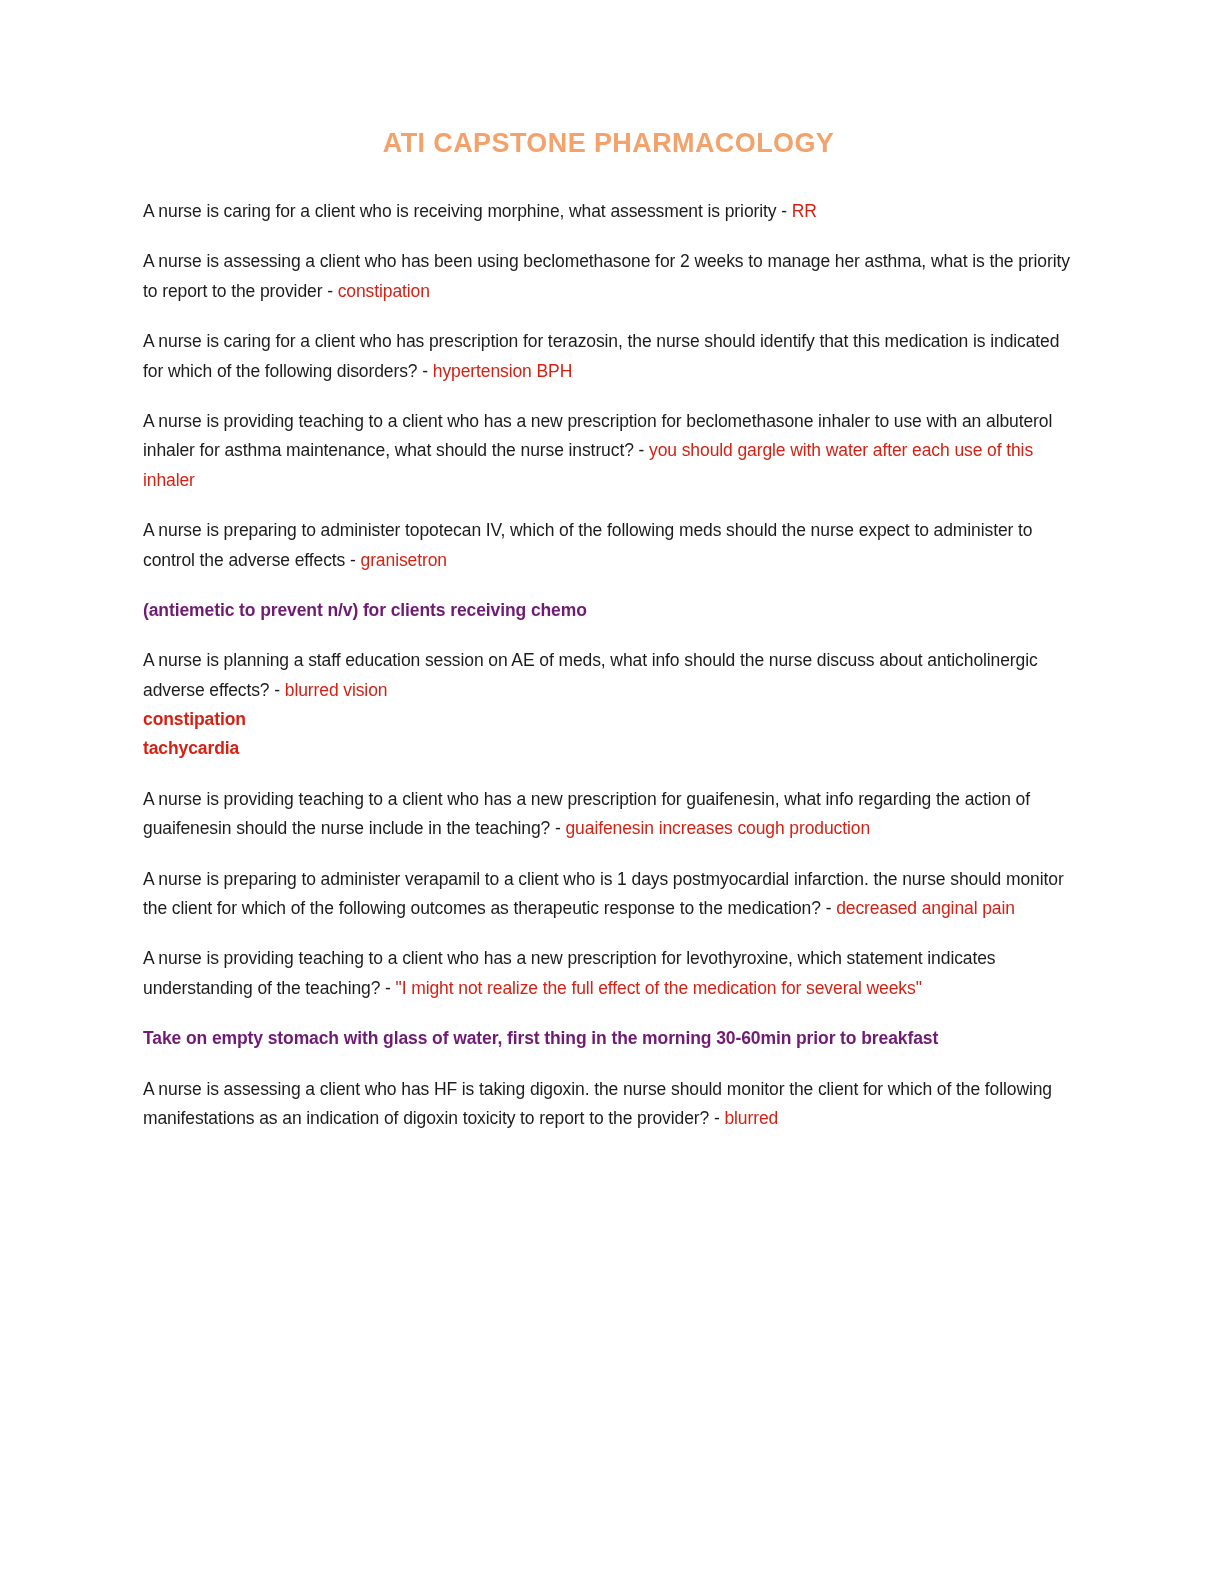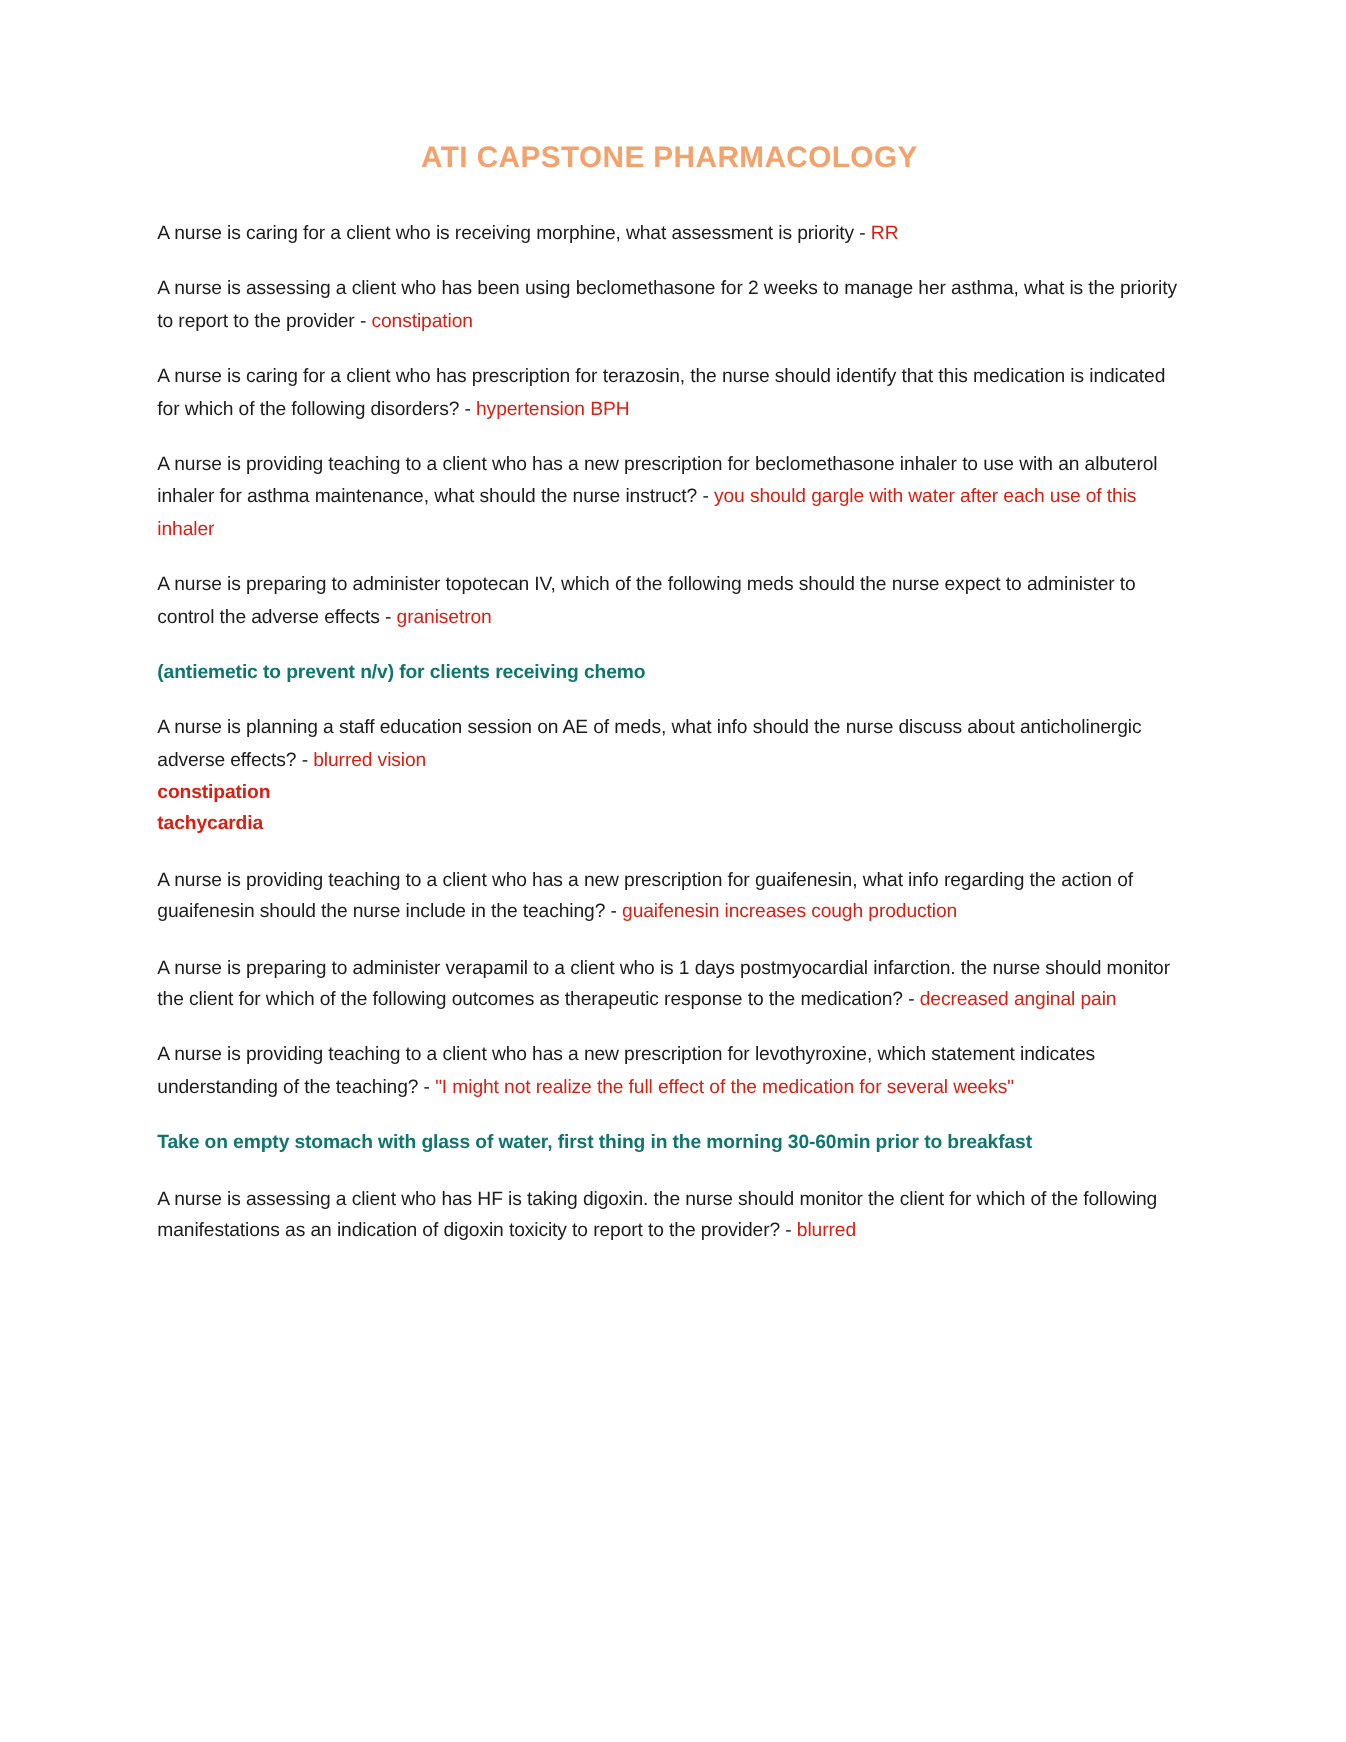--- a/index.html
+++ b/index.html
@@ -40,21 +40,21 @@
   .qa-block:last-child {
     margin-bottom: 0;
   }
   .ans {
     color: #d81f12;
     font-weight: normal;
   }
   .note {
     font-size: 17.5px;
     line-height: 1.68;
-    color: #0f766e;
+    color: #701a75;
     font-weight: bold;
     margin-bottom: 21px;
     letter-spacing: -0.1px;
   }
   .extra-line {
     color: #d81f12;
     font-weight: bold;
     display: block;
   }
 </style>

